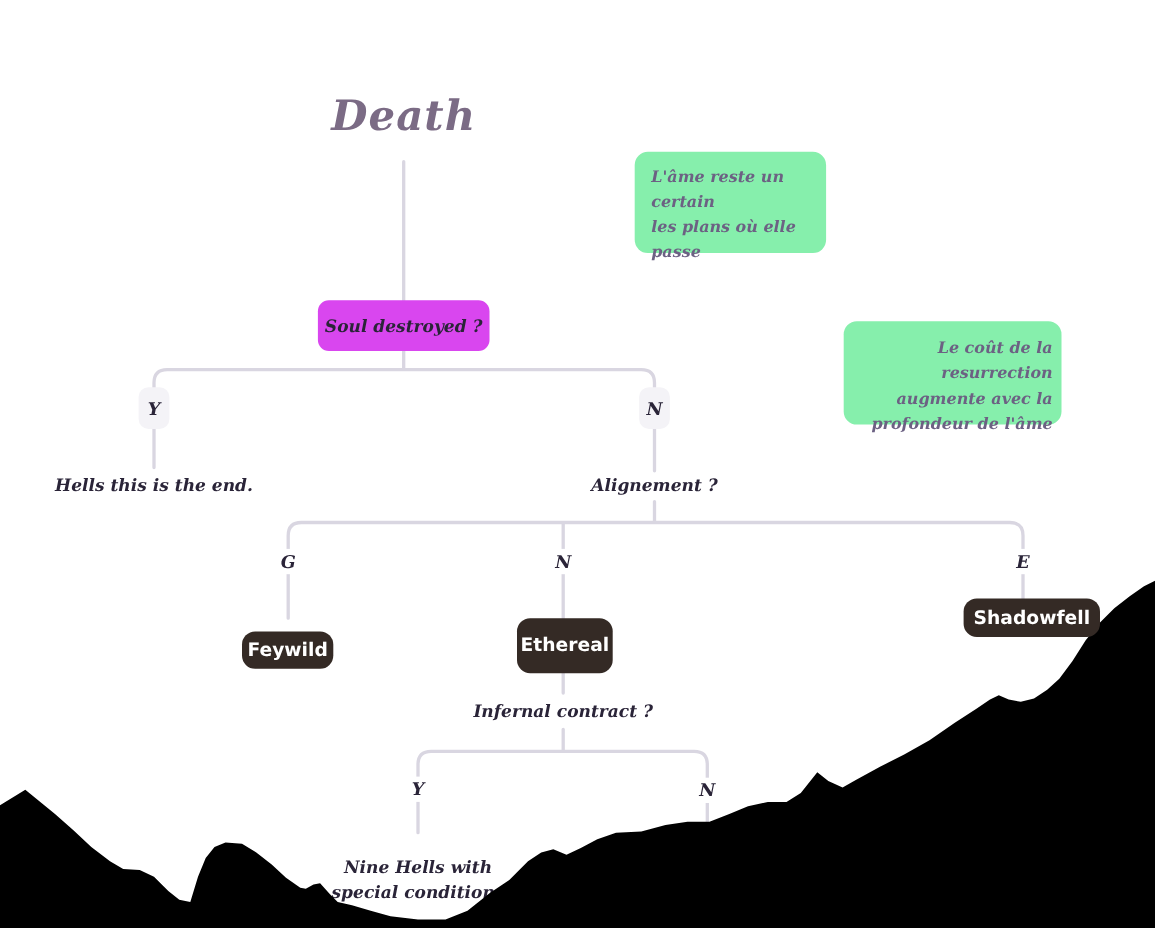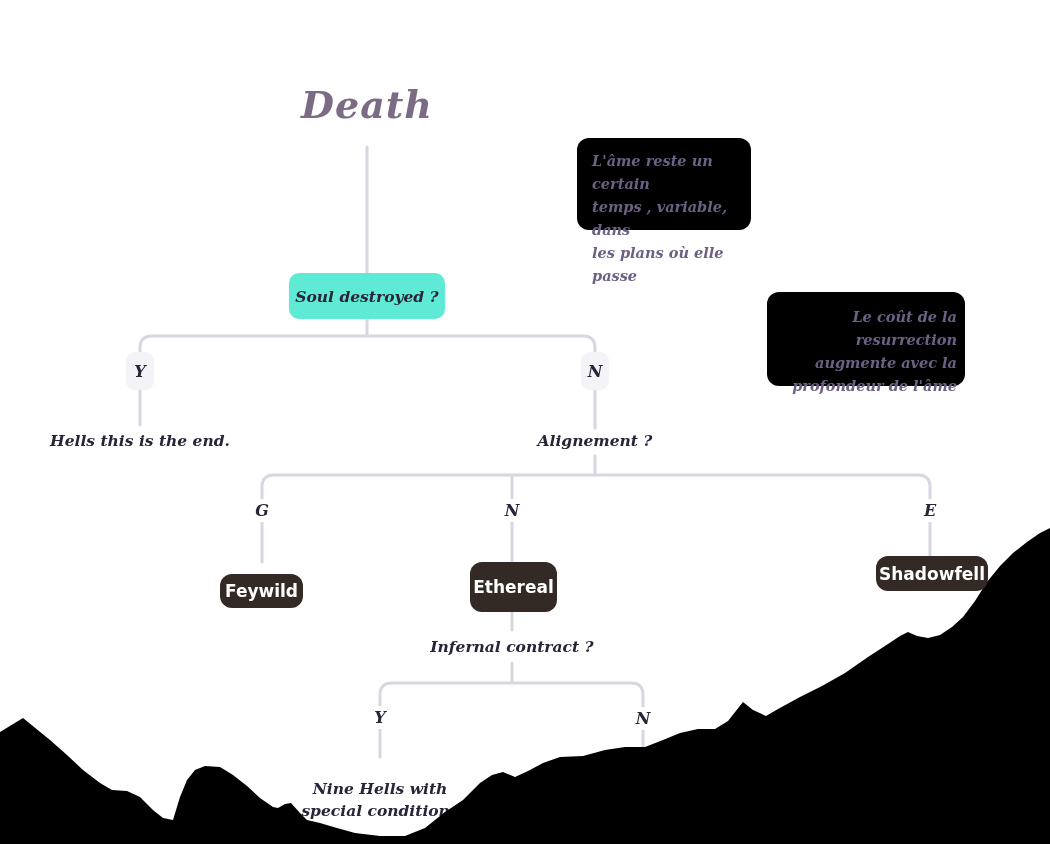--- a/index.html
+++ b/index.html
@@ -14,30 +14,30 @@
   .mountains{z-index:6;}
   .script{font-style:italic;font-weight:bold;color:#2a2438;}
   .abs{position:absolute;}
 
   .title{
     z-index:3;left:267px;top:82px;width:200px;text-align:center;
     font-size:38px;font-style:italic;font-weight:bold;color:#7b6b85;
     letter-spacing:1px;
   }
   .note{
-    z-index:3;background:#000000;border-radius:12px;color:#6c6183;
+    z-index:3;background:#86efac;border-radius:12px;color:#6c6183;
     font-size:14.5px;font-style:italic;font-weight:bold;line-height:23px;
     box-sizing:border-box;
   }
   .note1{left:577px;top:138px;width:174px;height:92px;padding:11px 10px 0 15px;text-align:left;}
   .note2{left:767px;top:292px;width:198px;height:94px;padding:13px 8px 0 8px;text-align:right;}
 
   .qbox{
     z-index:3;left:289px;top:273px;width:156px;height:46px;
-    background:#5eead4;border-radius:10px;
+    background:#d946ef;border-radius:10px;
     display:flex;align-items:center;justify-content:center;
     font-size:15.5px;
   }
   .chip{
     z-index:3;width:28px;height:38px;background:#f4f3f7;border-radius:9px;
     display:flex;align-items:center;justify-content:center;font-size:16px;
   }
   .chipY{left:126px;top:352px;}
   .chipN{left:581px;top:352px;}
 
@@ -57,40 +57,39 @@
   .gY3{left:365px;top:706px;}
   .gN3{left:628px;top:707px;}
 
   .darkbox{
     z-index:7;background:#342a25;border-radius:12px;color:#ffffff;
     display:flex;align-items:center;justify-content:center;
     font-family:"DejaVu Sans", sans-serif;font-weight:bold;font-size:17px;
   }
   .feywild{left:220px;top:562px;width:83px;height:34px;margin-top:12px;}
   .ethereal{left:470px;top:562px;width:87px;height:50px;}
-  .shadowfell{left:876px;top:556px;width:112px;height:35px;}
+  .shadowfell{left:876px;top:544px;width:124px;height:35px;}
 </style>
 </head>
 <body>
 
 <div class="stage">
 
   <svg class="layer connectors" viewBox="0 0 1050 844" fill="none" stroke="#d9d6e1" stroke-width="3" stroke-linecap="round">
     <path d="M367,147 V318"></path>
     <path d="M367,318 V336 M140,425 V348 Q140,336 152,336 H583 Q595,336 595,348 V428"></path>
     <path d="M595,456 V475 M262,562 V487 Q262,475 274,475 H918 Q930,475 930,487 V562 M512,475 V562"></path>
     <path d="M512,598 V630"></path>
     <path d="M512,663 V683 M380,757 V695 Q380,683 392,683 H631 Q643,683 643,695 V748"></path>
   </svg>
 
   <div class="abs title">Death</div>
 
   <div class="abs note note1">
     <div>L'âme reste un certain</div>
-    <div>temps , variable, dans</div>
     <div>les plans où elle passe</div>
   </div>
   <div class="abs note note2">
     <div>Le coût de la resurrection</div>
     <div>augmente avec la</div>
     <div>profondeur de l'âme</div>
   </div>
 
   <div class="abs qbox script">Soul destroyed ?</div>
 

